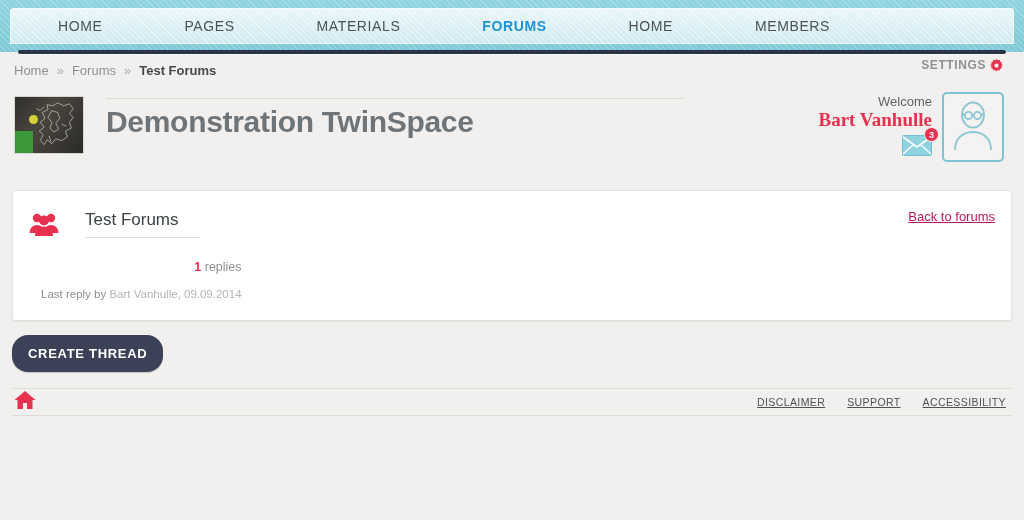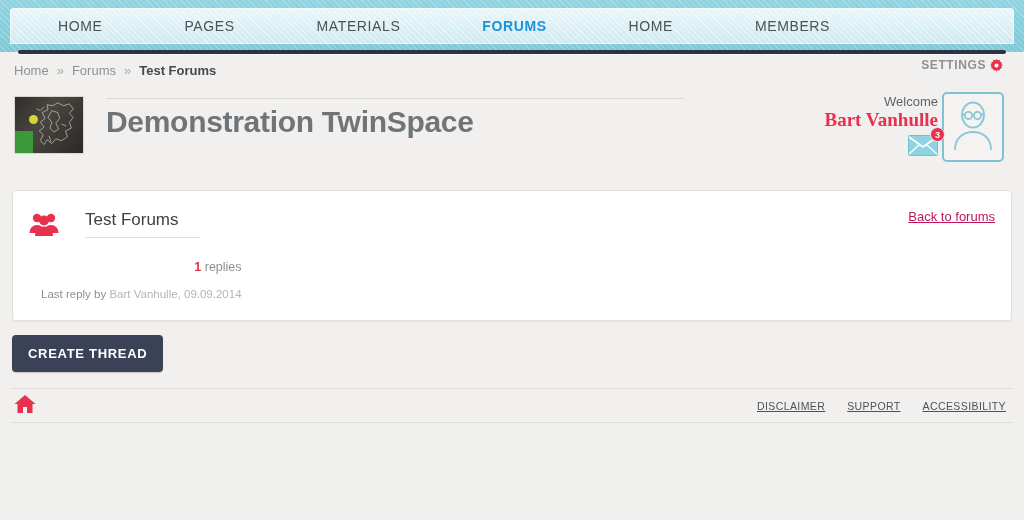--- a/index.html
+++ b/index.html
@@ -102,21 +102,21 @@
 
   .titlewrap { margin-left: 22px; flex: 1; position: relative; padding-top: 2px; }
   .titlerule { width: 578px; height: 1px; background: #dcdad6; margin-bottom: 6px; }
   .ptitle {
     font-size: 30px; font-weight: bold; color: #6f7479;
     letter-spacing: -.3px; line-height: 1.1;
   }
 
   .userbox {
     position: absolute; right: 8px; top: 4px;
-    display: flex; align-items: flex-start; gap: 4px;
+    display: flex; align-items: flex-start; gap: 10px;
   }
   .usertext { text-align: right; padding-top: 2px; }
   .welcome { font-size: 13px; color: #5e6366; }
   .uname {
     font-family: "Liberation Serif", serif;
     font-size: 19px; font-weight: bold; color: #e8304f;
     line-height: 1.15; white-space: nowrap;
   }
   .mailwrap { position: relative; display: inline-block; margin-top: 4px; }
   .badge {
@@ -170,32 +170,32 @@
   .replies { font-size: 12.5px; color: #8c8f90; }
   .replies b { color: #e8304f; }
   .lastreply { font-size: 11.5px; color: #8c8f90; margin-top: 14px; }
   .lastreply .nm { color: #b3b5b4; }
 
   .btnrow { padding: 14px 0 0 0; }
   .btn {
     display: inline-block;
     background: #3b4258; color: #fff;
     font-size: 13px; font-weight: bold; letter-spacing: .7px;
-    padding: 11px 16px; border: none; border-radius: 4px;
+    padding: 11px 16px; border: none; border-radius: 16px;
     cursor: pointer;
     box-shadow: 0 1px 1px rgba(0,0,0,.18);
     text-align: right;
   }
 
   
   .footer {
     margin-top: 16px;
     border-top: 1px solid #dedcd8;
     border-bottom: 1px solid #dedcd8;
-    height: 35px;
+    height: 28px;
     display: flex; align-items: center; justify-content: space-between;
     padding: 0 6px 0 2px;
   }
   .flinks { display: flex; gap: 22px; }
   .flink {
     font-size: 10.5px; color: #4d5254; letter-spacing: .4px;
     text-decoration: underline; cursor: pointer;
   }
 </style>
 </head>

